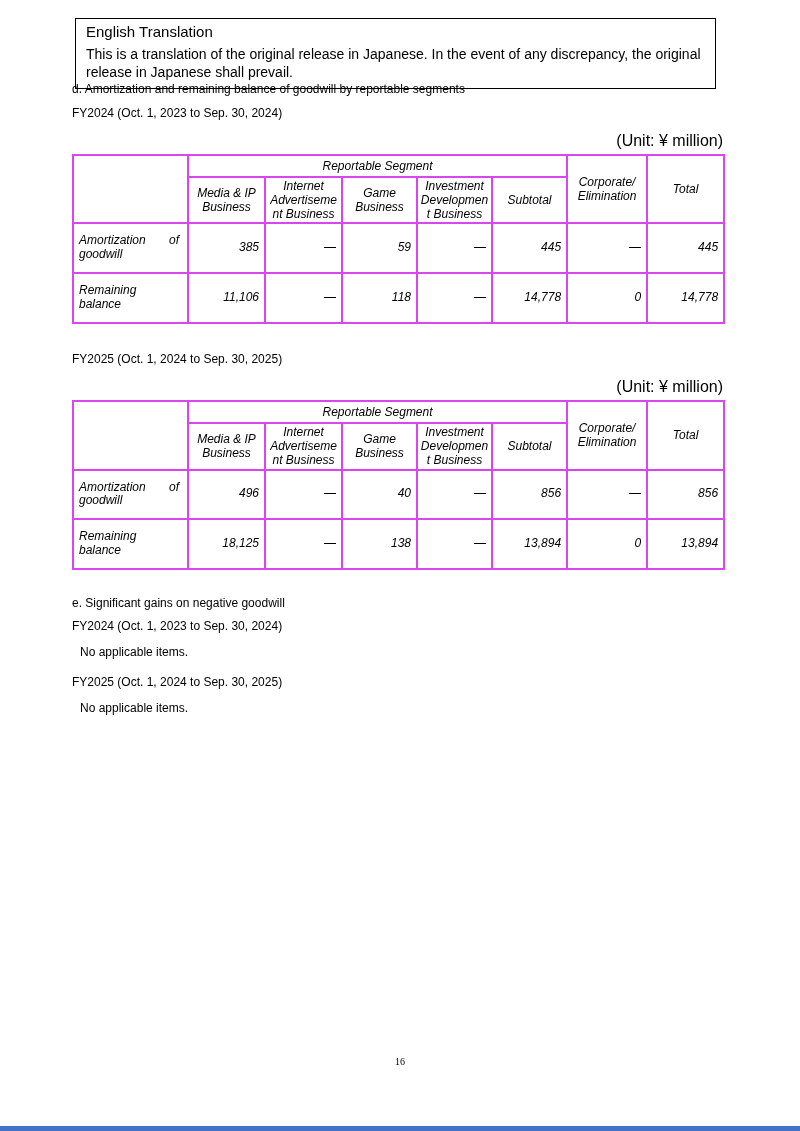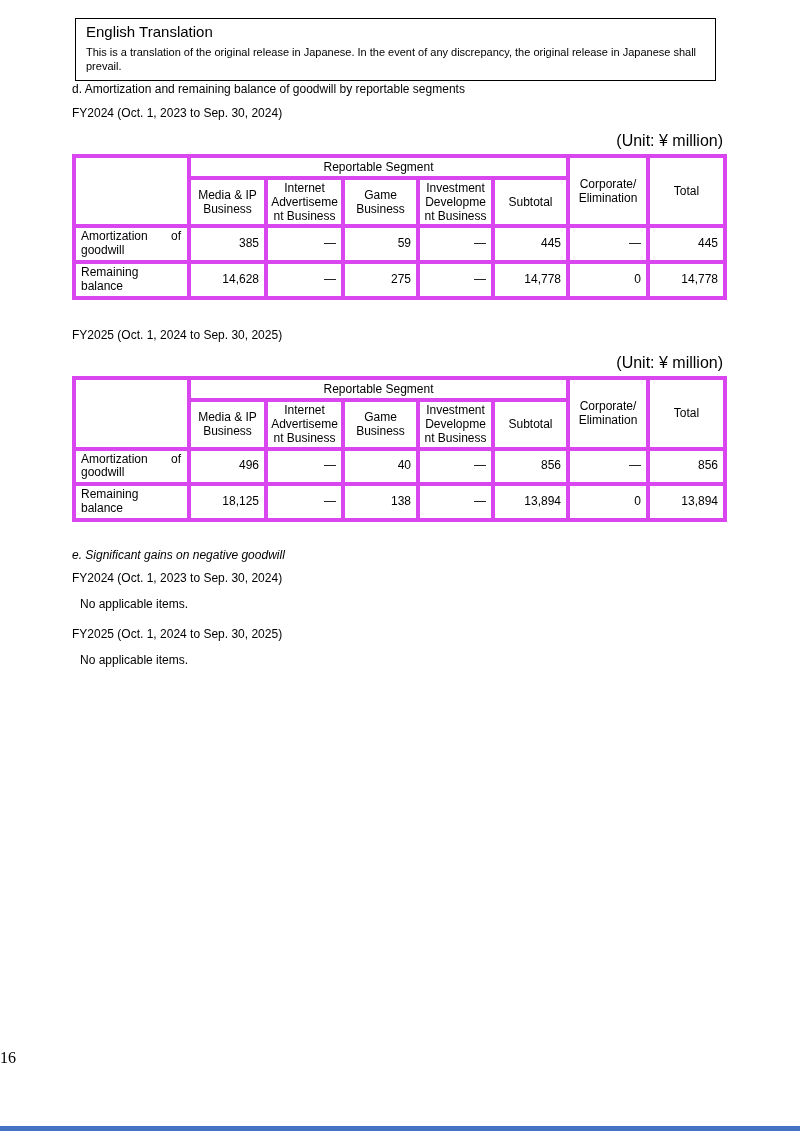--- a/index.html
+++ b/index.html
@@ -15,21 +15,21 @@
 
   
   .translation-box {
     position: absolute;
     left: 75px; top: 18px;
     width: 641px;
     border: 1px solid #000;
     padding: 4px 10px 7px 10px;
   }
   .translation-box .title { font-size: 15px; line-height: 1.25; }
-  .translation-box .disclaimer { font-size: 11px; line-height: 1.3; margin-top: 3px; }
+  .translation-box .disclaimer { font-size: 14px; line-height: 1.3; margin-top: 3px; }
 
   
   .content {
     position: absolute;
     left: 72px; top: 74px;
     width: 651px;
     font-size: 12px;
     line-height: 1.3;
     margin-top: 8px;
   }
@@ -37,56 +37,57 @@
   .period-label { margin-top: 8px; }
   .unit-label { text-align: right; margin-top: 10px; font-size: 16px; }
 
   table.seg {
     border-collapse: collapse;
     table-layout: fixed;
     width: 651px;
     margin-top: 2px;
   }
   table.seg th, table.seg td {
-    border: 4px solid #d946ef;
+    border: 2px solid #d946ef;
     font-weight: normal;
     font-size: 12px;
     overflow-wrap: break-word;
     word-wrap: break-word;
+    font-style: italic;
   }
   table.seg thead th {
     text-align: center;
     vertical-align: middle;
     padding: 1px 2px;
     line-height: 1.18;
   }
   tr.group-row { height: 22px; }
   tr.cols-row { height: 46px; }
   table.seg tbody tr { height: 28px; }
-  table.seg tbody td { padding: 2px 5px; vertical-align: middle; line-height: 1.15; }
+  table.seg tbody td { padding: 10px 5px; vertical-align: middle; line-height: 1.15; }
   td.rowlabel { padding: 2px 4px; }
   td.rowlabel .jlabel {
     display: inline-block;
     width: 100px;
     text-align: justify;
     line-height: 1.15;
   }
   td.num { text-align: right; }
 
   .gap-lg { margin-top: 28px; }
-  .gap-xl { margin-top: 26px; font-style: italic; }
+  .gap-xl { margin-top: 26px; }
   .note { margin-top: 10px; padding-left: 8px; }
   .fy-gap { margin-top: 15px; }
 
   .page-number {
     position: absolute;
     left: 0; right: 0;
     bottom: 64px;
-    text-align: left;
-    font-size: 16px;
+    text-align: center;
+    font-size: 10px;
     font-family: "Liberation Serif", serif;
   }
   .bottom-bar {
     position: absolute;
     left: 0; bottom: 0;
     width: 800px; height: 5px;
     background: #4472c4;
   }
 </style>
 </head>
@@ -138,23 +139,23 @@
           <td class="num">385</td>
           <td class="num">—</td>
           <td class="num">59</td>
           <td class="num">—</td>
           <td class="num">445</td>
           <td class="num">—</td>
           <td class="num">445</td>
         </tr>
         <tr>
           <td class="rowlabel"><span class="jlabel">Remaining balance</span></td>
-          <td class="num">14,628</td>
-          <td class="num">—</td>
-          <td class="num">275</td>
+          <td class="num">11,106</td>
+          <td class="num">—</td>
+          <td class="num">118</td>
           <td class="num">—</td>
           <td class="num">14,778</td>
           <td class="num">0</td>
           <td class="num">14,778</td>
         </tr>
       </tbody>
     </table>
 
     <div class="period-label gap-lg">FY2025 (Oct. 1, 2024 to Sep. 30, 2025)</div>
     <div class="unit-label">(Unit: ¥ million)</div>

